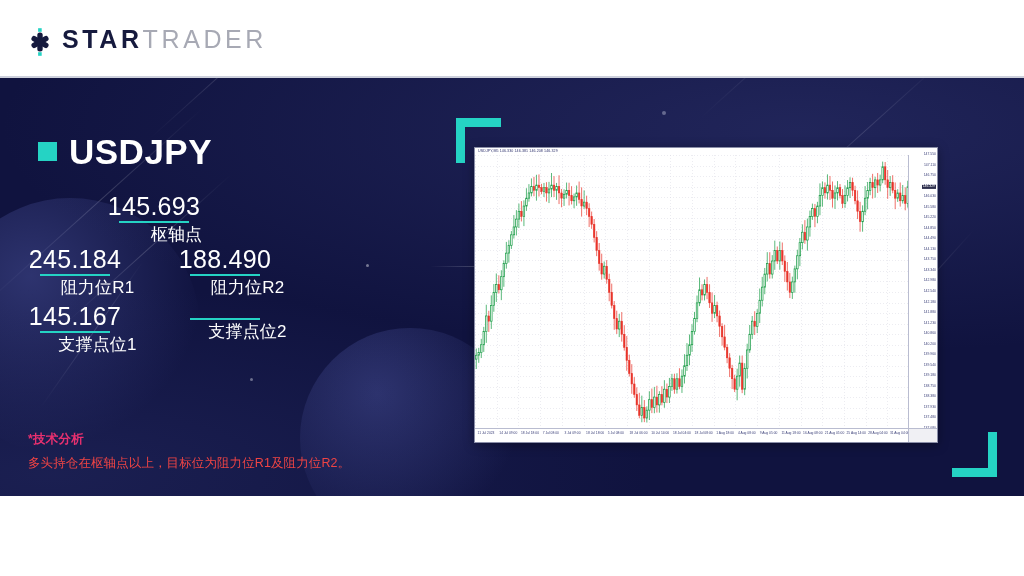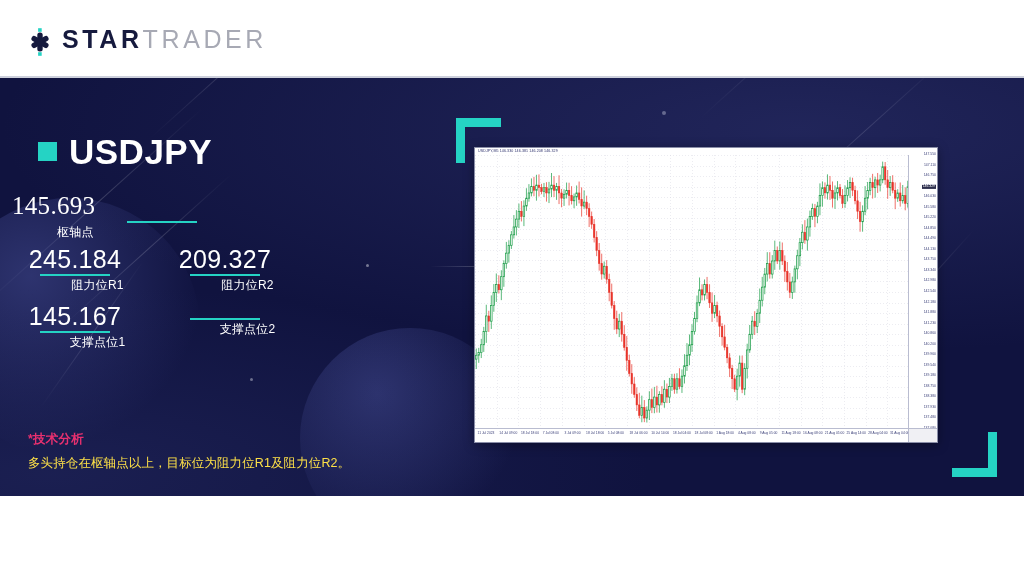--- a/index.html
+++ b/index.html
@@ -33,32 +33,32 @@
   .orb{position:absolute;border-radius:50%;
     background:radial-gradient(circle at 35% 30%, rgba(70,78,150,.55), rgba(16,19,63,0) 70%);}
   .hline{position:absolute;height:1px;background:linear-gradient(90deg,rgba(255,255,255,0),rgba(255,255,255,.30),rgba(255,255,255,0));}
 
   
   .content{position:absolute;left:0;top:0;width:460px;height:302px;z-index:5;}
   .title-row{position:absolute;left:38px;top:56px;display:flex;align-items:center;}
   .title-bullet{width:19px;height:19px;background:#25d3c4;margin-right:12px;}
   .title{color:#ffffff;font-size:35px;font-weight:700;letter-spacing:.5px;line-height:1;}
 
-  .pivot{position:absolute;left:12px;top:115px;width:300px;font-family:Liberation Serif, serif;}
+  .pivot{position:absolute;left:4px;top:115px;width:300px;text-align:center;}
   .lvl-val{color:#ffffff;font-size:25px;font-weight:400;line-height:1.05;letter-spacing:.3px;}
   .lvl-underline{width:70px;height:2px;background:#25d3c4;margin:2px auto 3px;}
-  .lvl-lab{color:#ffffff;font-size:12px;line-height:1.1;letter-spacing:.2px;padding-left:45px;}
+  .lvl-lab{color:#ffffff;font-size:17px;line-height:1.1;letter-spacing:.2px;padding-left:45px;}
 
   .row2{position:absolute;left:0;top:168px;width:300px;display:flex;}
   .row3{position:absolute;left:0;top:225px;width:300px;display:flex;align-items:center;}
   .cell{width:150px;text-align:center;}
 
   .analysis{position:absolute;left:28px;top:305px;width:400px;}
   .an-title{color:#e8306f;font-size:12.5px;font-weight:700;margin-bottom:6px;letter-spacing:.2px;margin-top:48px;}
-  .an-body{color:#fde047;font-size:12.5px;line-height:1.55;letter-spacing:.1px;}
+  .an-body{color:#ef4444;font-size:12.5px;line-height:1.55;letter-spacing:.1px;}
 
   
   .bracket{position:absolute;z-index:6;}
   .bk-tl{left:456px;top:118px;width:36px;height:36px;
     border-top:9px solid #25d3c4;border-left:9px solid #25d3c4;}
   .bk-br{left:952px;top:432px;width:36px;height:36px;
     border-bottom:9px solid #25d3c4;border-right:9px solid #25d3c4;}
 
   
   .chart-wrap{position:absolute;left:474px;top:147px;width:462px;height:294px;
@@ -131,21 +131,21 @@
         <div class="lvl-lab">枢轴点</div>
       </div>
 
       <div class="row2">
         <div class="cell">
           <div class="lvl-val">245.184</div>
           <div class="lvl-underline"></div>
           <div class="lvl-lab">阻力位R1</div>
         </div>
         <div class="cell">
-          <div class="lvl-val">209.327</div>
+          <div class="lvl-val">188.490</div>
           <div class="lvl-underline"></div>
           <div class="lvl-lab">阻力位R2</div>
         </div>
       </div>
 
       <div class="row3">
         <div class="cell">
           <div class="lvl-val">145.167</div>
           <div class="lvl-underline"></div>
           <div class="lvl-lab">支撑点位1</div>

